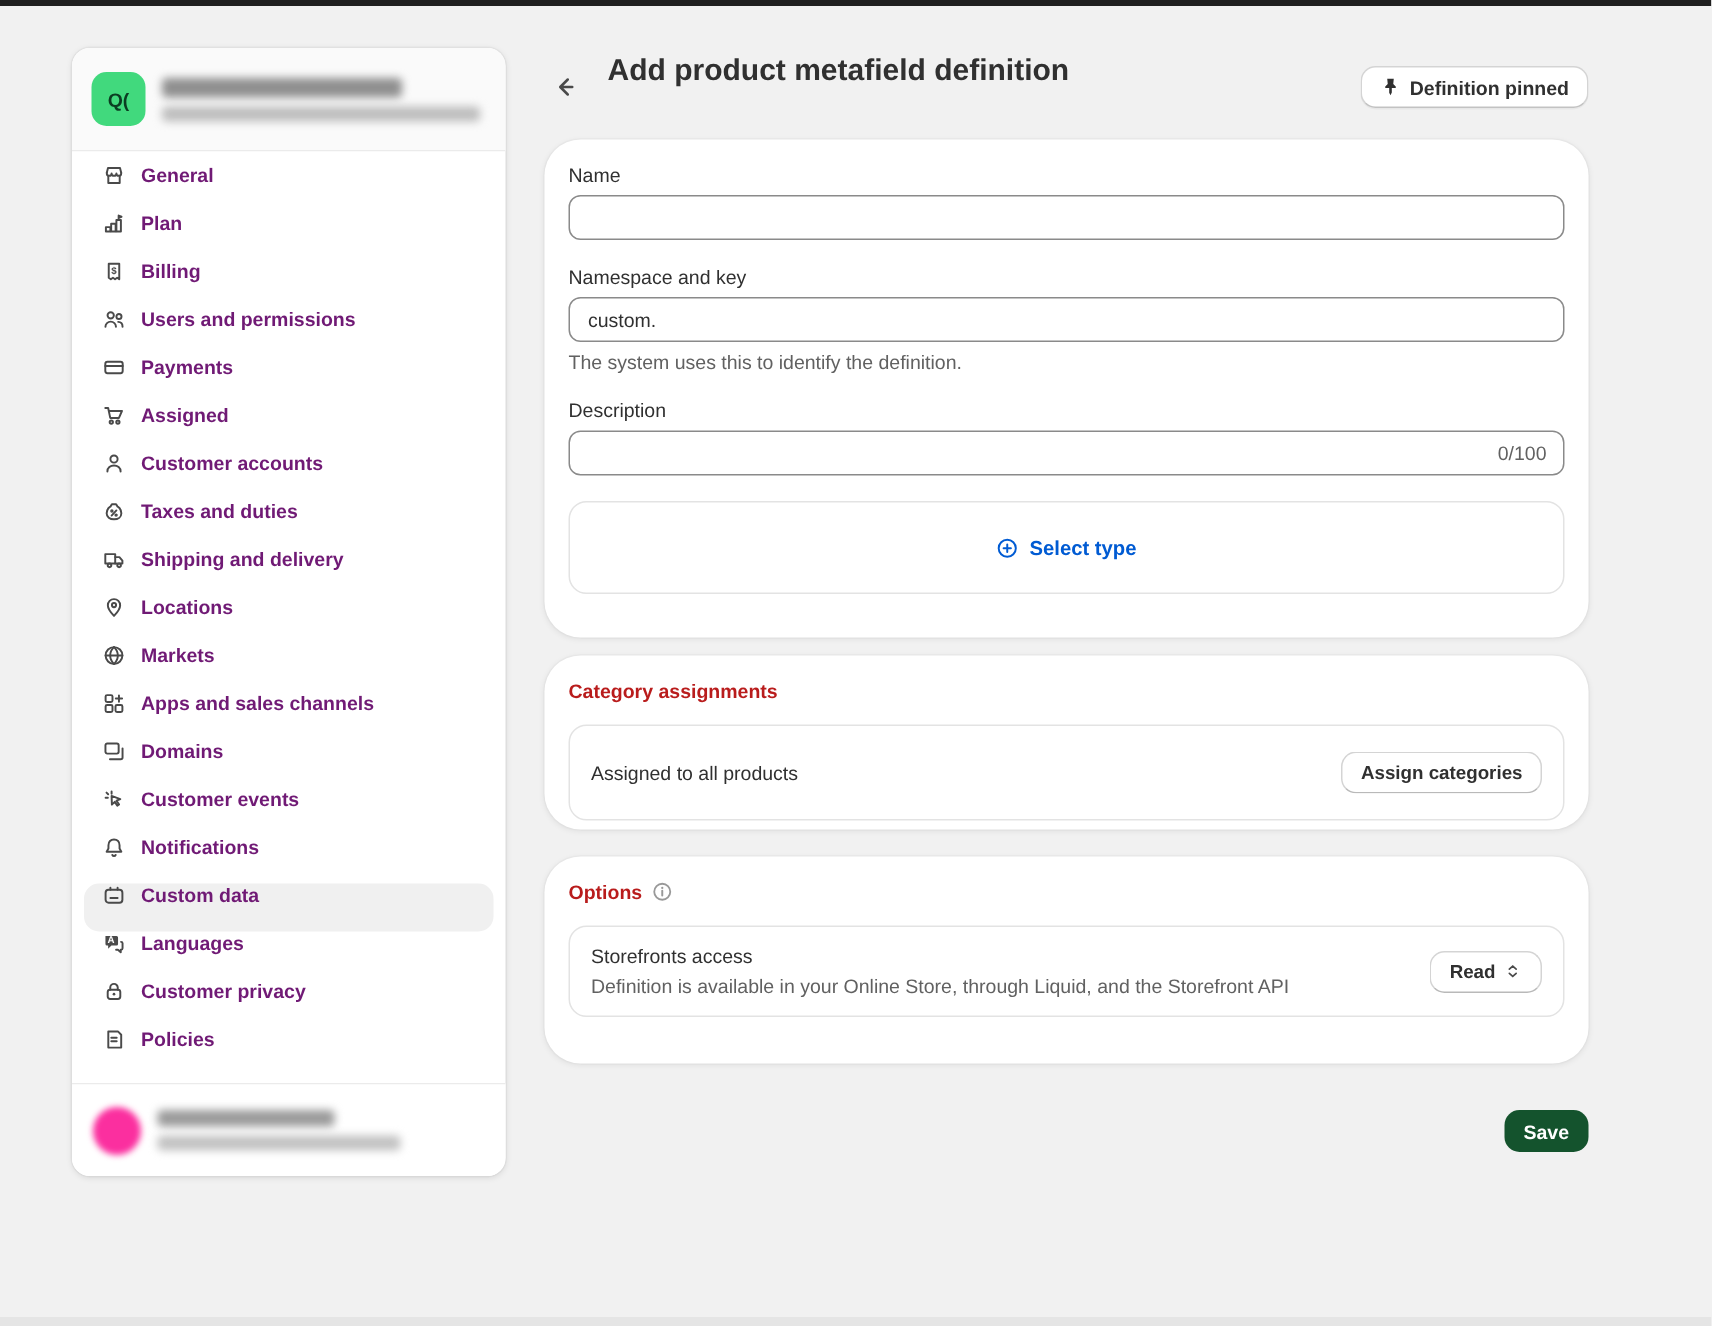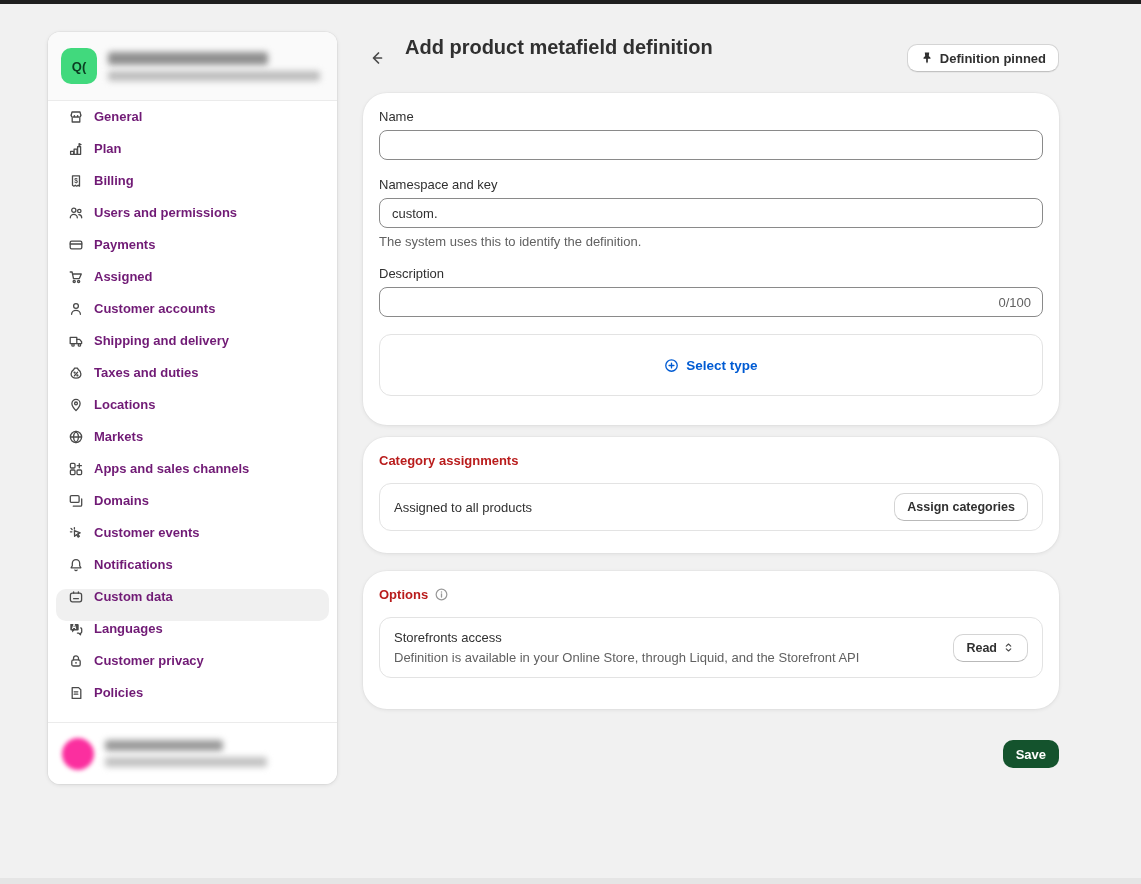--- a/index.html
+++ b/index.html
@@ -59,21 +59,21 @@
   .input-wrap{position:relative;}
   .char-counter{position:absolute;right:12px;top:50%;transform:translateY(-50%);font-size:13px;color:#616161;}
   .select-type-box{margin-top:17px;border:1px solid #e3e3e3;border-radius:12px;height:60px;
                    display:flex;align-items:center;justify-content:center;}
   .select-type-btn{display:flex;align-items:flex-end;gap:7px;background:none;border:none;cursor:pointer;
                    color:#005bd3;font-size:13.5px;font-weight:bold;font-family:"Liberation Sans",sans-serif;}
   .card-heading{font-size:13px;font-weight:bold;color:#b91c1c;}
   .heading-row{display:flex;align-items:center;gap:6px;margin-bottom:15px;}
   .inner-box{border:1px solid #e3e3e3;border-radius:12px;display:flex;align-items:center;
              justify-content:space-between;padding:0 14px;box-sizing:border-box;}
-  #card-categories .inner-box{height:48px;}
+  #card-categories .inner-box{height:64px;}
   #card-options .inner-box{padding:12px 14px;}
   .status-text{font-size:13px;color:#303030;}
   .pill-btn{height:28px;padding:0 12px;background:#fff;border:1px solid #d4d4d4;border-bottom-color:#b9b9b9;
             border-radius:10px;font-size:12.5px;font-weight:bold;color:#303030;cursor:pointer;
             display:flex;align-items:center;gap:5px;font-family:"Liberation Sans",sans-serif;}
   .option-title{font-size:13px;color:#303030;margin-bottom:5px;}
   .option-desc{font-size:13px;color:#616161;}
   .save-row{position:absolute;left:363px;top:740px;width:696px;display:flex;justify-content:flex-end;}
   .save-btn{height:28px;min-width:50px;padding:0 13px;background:#14532d;color:#fff;border:none;border-radius:10px;
             font-size:13px;font-weight:bold;cursor:default;font-family:"Liberation Sans",sans-serif;}
@@ -144,35 +144,35 @@
       </div>
       <div class="nav-item">
         <svg class="ic" viewBox="0 0 16 16">
             <circle cx="8" cy="5" r="2.4"></circle>
             <path d="M3.6 13.3c0-2.4 2-4 4.4-4s4.4 1.6 4.4 4"></path>
           </svg>
         <span>Customer accounts</span>
       </div>
       <div class="nav-item">
         <svg class="ic" viewBox="0 0 16 16">
+            <path d="M6.6 3.2h2.8l.9 1.4c1.6 1 2.6 2.7 2.6 4.5 0 2.5-2.1 4.1-4.9 4.1s-4.9-1.6-4.9-4.1c0-1.8 1-3.5 2.6-4.5z"></path>
+            <path d="M6.4 10.7l3.2-3.4"></path>
+            <circle cx="6.6" cy="7.6" r=".5"></circle>
+            <circle cx="9.4" cy="10.4" r=".5"></circle>
+          </svg>
+        <span>Taxes and duties</span>
+      </div>
+      <div class="nav-item">
+        <svg class="ic" viewBox="0 0 16 16">
             <path d="M2.2 4.4h6.6v6.2H2.2z"></path>
             <path d="M8.8 6.4h2.8l2 2.3v1.9H8.8"></path>
             <circle cx="5" cy="11.9" r="1.2"></circle>
             <circle cx="11.4" cy="11.9" r="1.2"></circle>
           </svg>
         <span>Shipping and delivery</span>
-      </div>
-      <div class="nav-item">
-        <svg class="ic" viewBox="0 0 16 16">
-            <path d="M6.6 3.2h2.8l.9 1.4c1.6 1 2.6 2.7 2.6 4.5 0 2.5-2.1 4.1-4.9 4.1s-4.9-1.6-4.9-4.1c0-1.8 1-3.5 2.6-4.5z"></path>
-            <path d="M6.4 10.7l3.2-3.4"></path>
-            <circle cx="6.6" cy="7.6" r=".5"></circle>
-            <circle cx="9.4" cy="10.4" r=".5"></circle>
-          </svg>
-        <span>Taxes and duties</span>
       </div>
       <div class="nav-item">
         <svg class="ic" viewBox="0 0 16 16">
             <path d="M8 2.4c2.3 0 4.1 1.8 4.1 4.1 0 2.9-4.1 7.1-4.1 7.1S3.9 9.4 3.9 6.5C3.9 4.2 5.7 2.4 8 2.4z"></path>
             <circle cx="8" cy="6.4" r="1.4"></circle>
           </svg>
         <span>Locations</span>
       </div>
       <div class="nav-item">
         <svg class="ic" viewBox="0 0 16 16">

